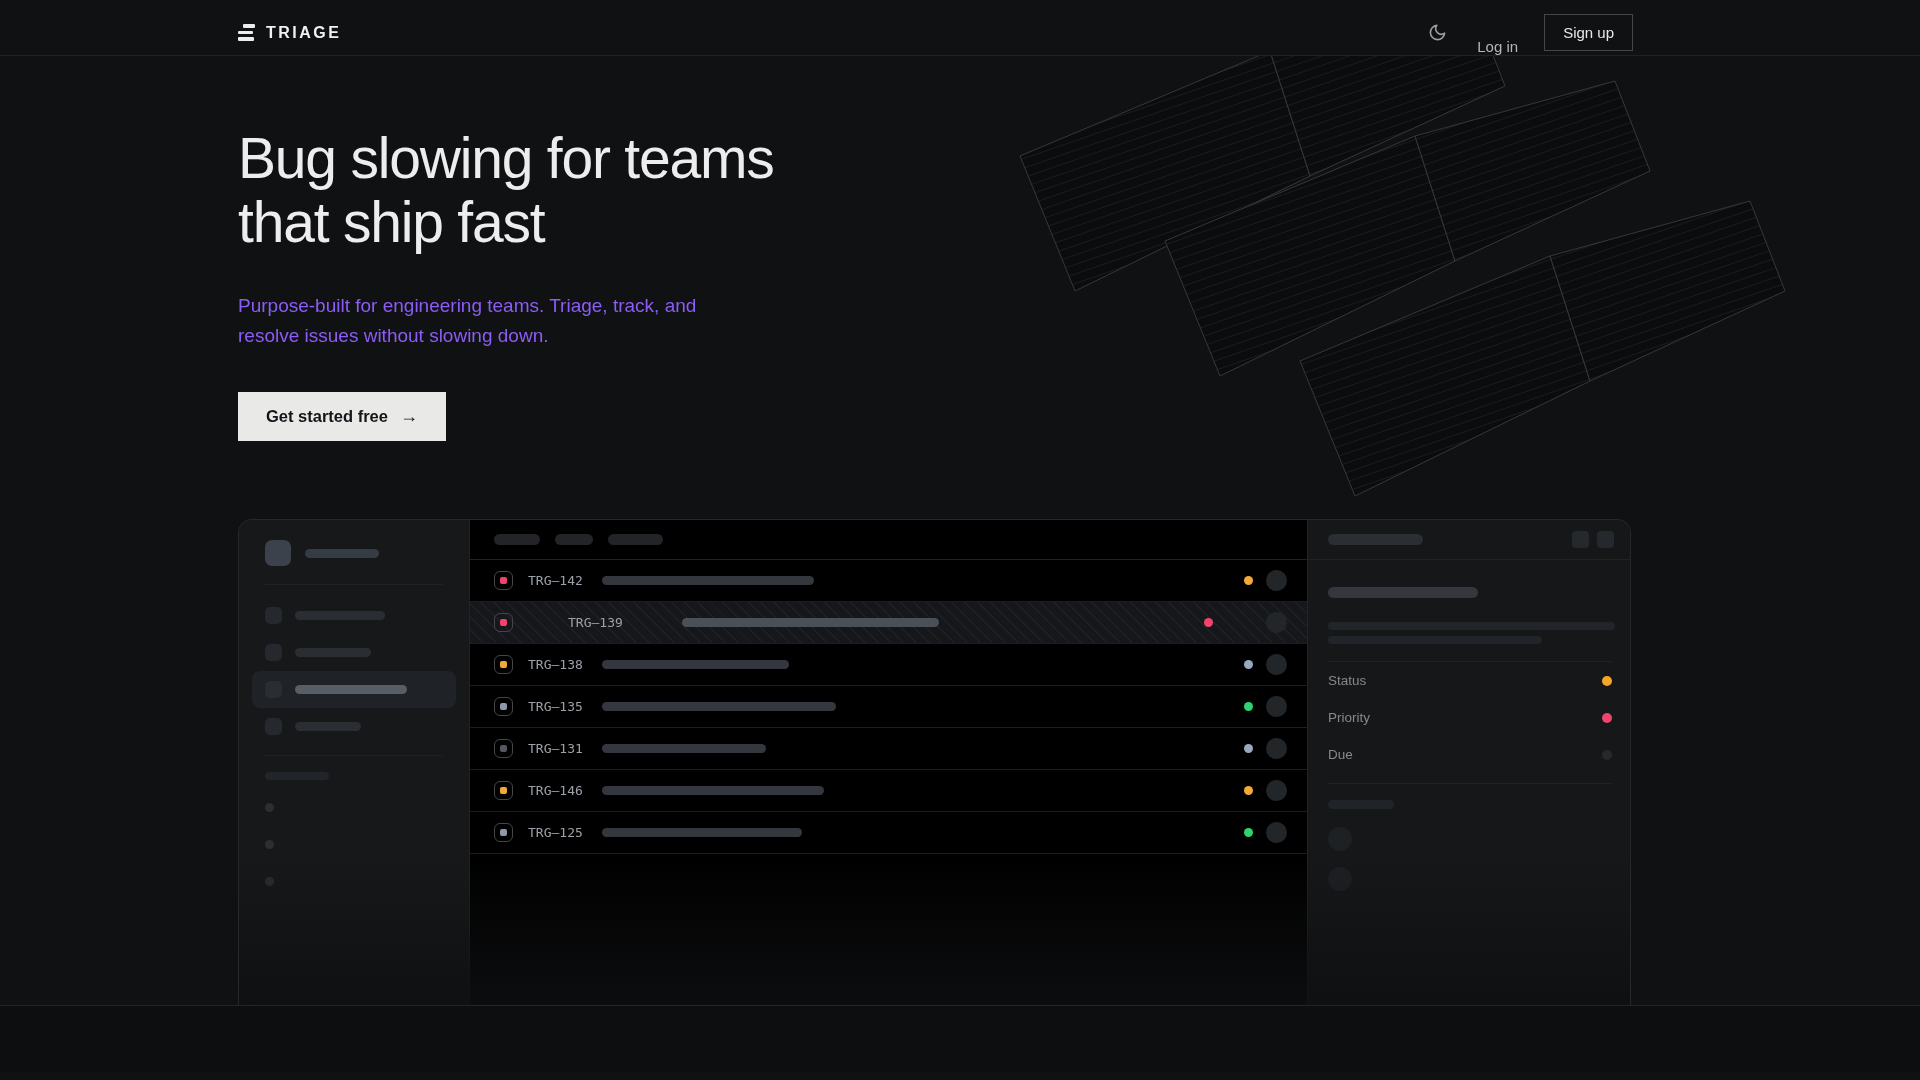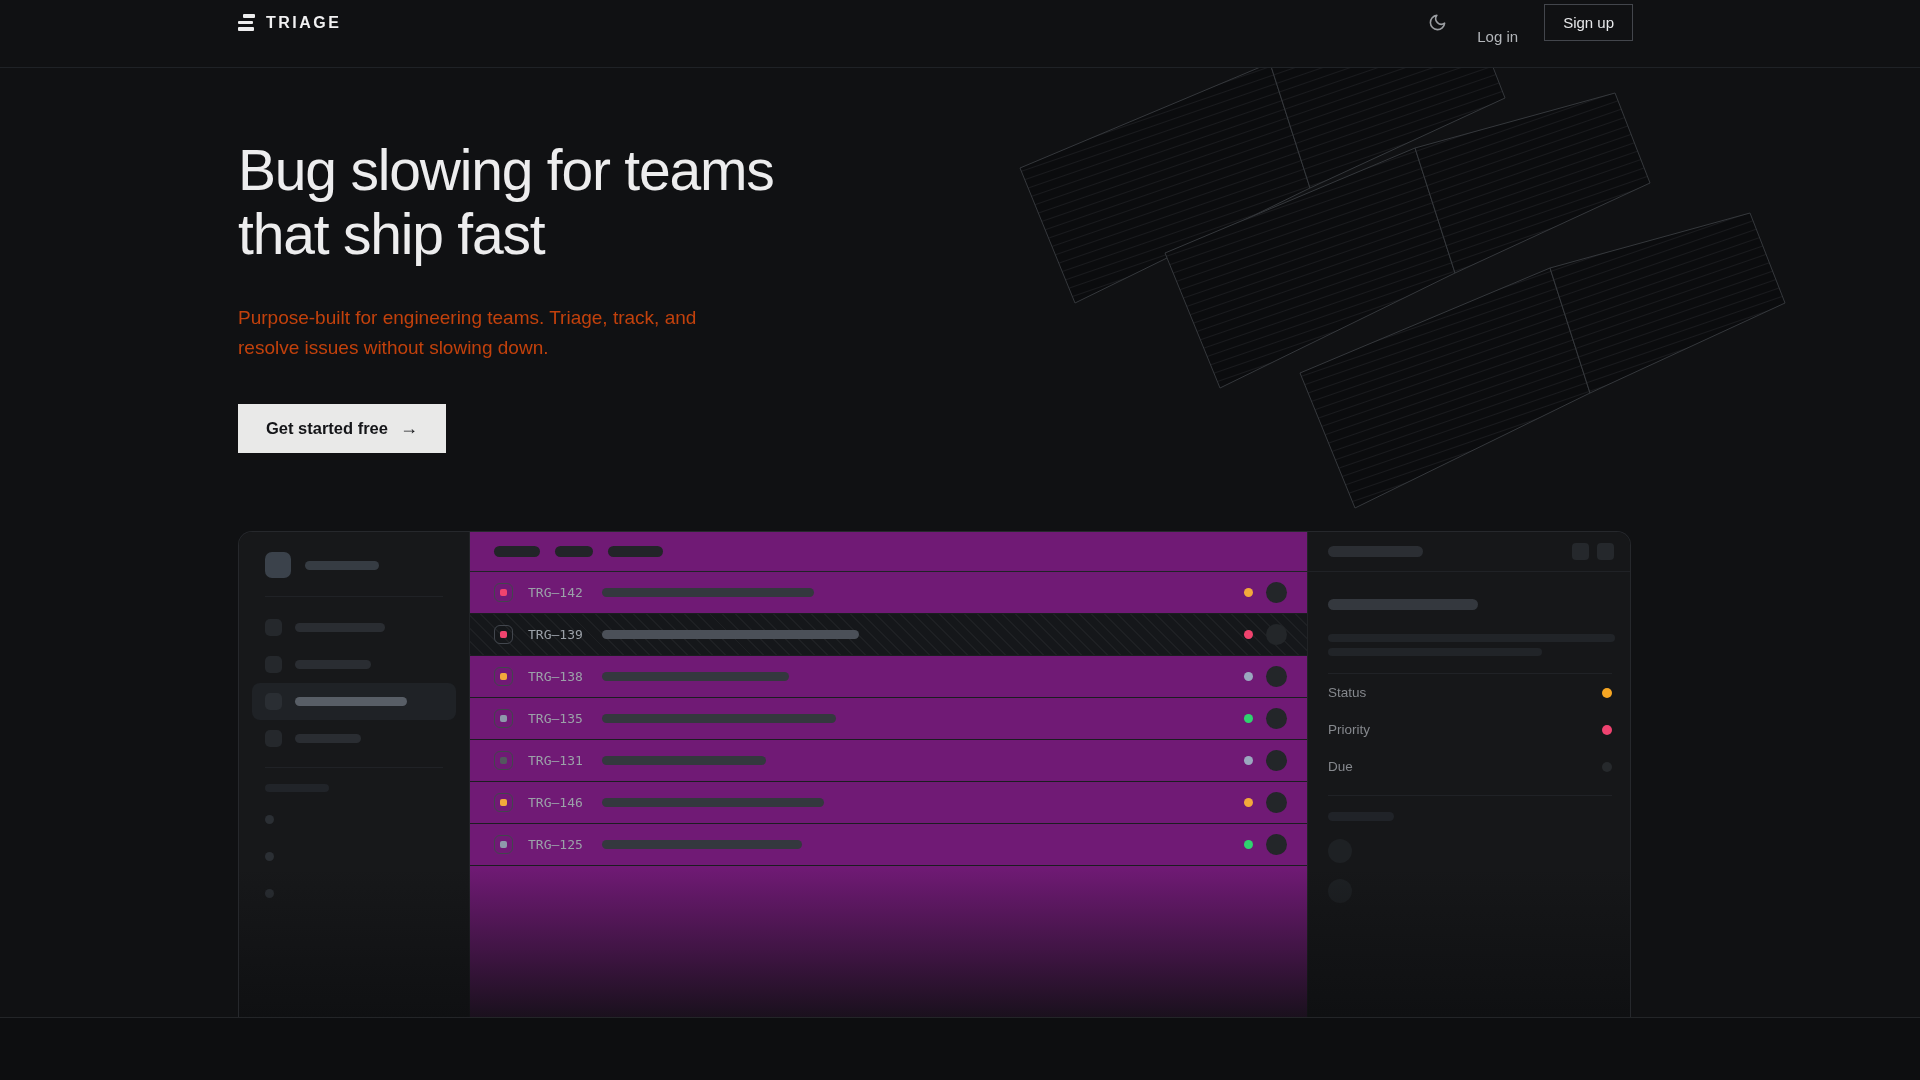--- a/index.html
+++ b/index.html
@@ -7,22 +7,22 @@
   body {
     background:#101113;
     font-family:"Liberation Sans", sans-serif;
     color:#ececed;
     overflow:hidden;
   }
 
   
   .nav {
     position:relative; z-index:5;
-    height:68px;
-    display:flex; align-items:flex-start;
+    height:56px;
+    display:flex; align-items:flex-end;
     border-bottom:1px solid #1f2226;
     background:#101113;
   }
   .nav-inner {
     width:1395px; margin-left:238px;
     display:flex; align-items:center; justify-content:space-between;
   }
   .brand { display:flex; align-items:center; gap:11px; cursor:pointer; }
   .brand-glyph { display:flex; flex-direction:column; gap:3px; width:17px; }
   .brand-glyph span { height:3.5px; border-radius:1px; background:#ededee; display:block; }
@@ -45,21 +45,21 @@
   .main { position:relative; height:949px; overflow:hidden; }
   .bg-shapes { position:absolute; top:0; left:0; pointer-events:none; }
 
   .hero { position:relative; z-index:1; margin-left:238px; padding-top:71px; }
   .hero h1 {
     font-size:57px; line-height:1.12; font-weight:500;
     letter-spacing:-1.2px; color:#ededee;
   }
   .hero-sub {
     margin-top:36px; font-size:19px; line-height:1.6;
-    color:#c2410c; max-width:500px;
+    color:#8b5cf6; max-width:500px;
   }
   .cta-btn {
     margin-top:41px;
     display:inline-flex; align-items:center; gap:12px;
     background:#e9e9e8; color:#141518;
     border:none; cursor:pointer; font-family:inherit;
     font-size:16.5px; font-weight:700;
     padding:0 28px; height:49px;
   }
   .cta-btn .arrow { font-size:18px; font-weight:400; }
@@ -93,31 +93,32 @@
   .side-item .icon-sq { width:17px; height:17px; border-radius:5px; background:#25282c; flex:none; }
   .side-item .bar { height:9px; border-radius:5px; background:#2a2d32; }
   .side-item.active { background:#1f2226; margin:0 -13px; padding:0 13px; }
   .side-item.active .bar { background:#585e66; }
   .side-item.active .icon-sq { background:#2a2e33; }
   .side-label { width:64px; height:8px; border-radius:4px; background:#212429; margin-top:16px; }
   .side-dots { margin-top:23px; display:flex; flex-direction:column; gap:28px; }
   .side-dots i { width:9px; height:9px; border-radius:50%; background:#2b2f34; display:block; }
 
   
-  .mk-list { background:#701a75; display:flex; flex-direction:column; }
+  .mk-list { background:#000000; display:flex; flex-direction:column; }
   .list-header { height:40px; flex:none; border-bottom:1px solid #202226;
     display:flex; align-items:center; gap:15px; padding:0 24px; }
   .pill { height:11px; border-radius:6px; background:#222428; }
   .p1{width:46px;} .p2{width:38px;} .p3{width:55px;}
   .issue-row {
     height:42px; flex:none; display:flex; align-items:center;
     padding:0 20px 0 24px; border-bottom:1px solid #1b1d20;
   }
   .issue-row.selected {
     background:repeating-linear-gradient(45deg, #1e2023 0px, #1e2023 1.4px, #15171a 1.4px, #15171a 9px);
+    gap:40px;
   }
   .row-icon {
     width:19px; height:19px; border:1.5px solid #42464d; border-radius:6px;
     display:flex; align-items:center; justify-content:center; flex:none;
   }
   .row-icon i { width:7px; height:7px; border-radius:2px; display:block; }
   .row-id {
     font-family:"DejaVu Sans Mono", monospace;
     font-size:13px; color:#9ba1a8; margin-left:15px; width:62px; flex:none;
   }

